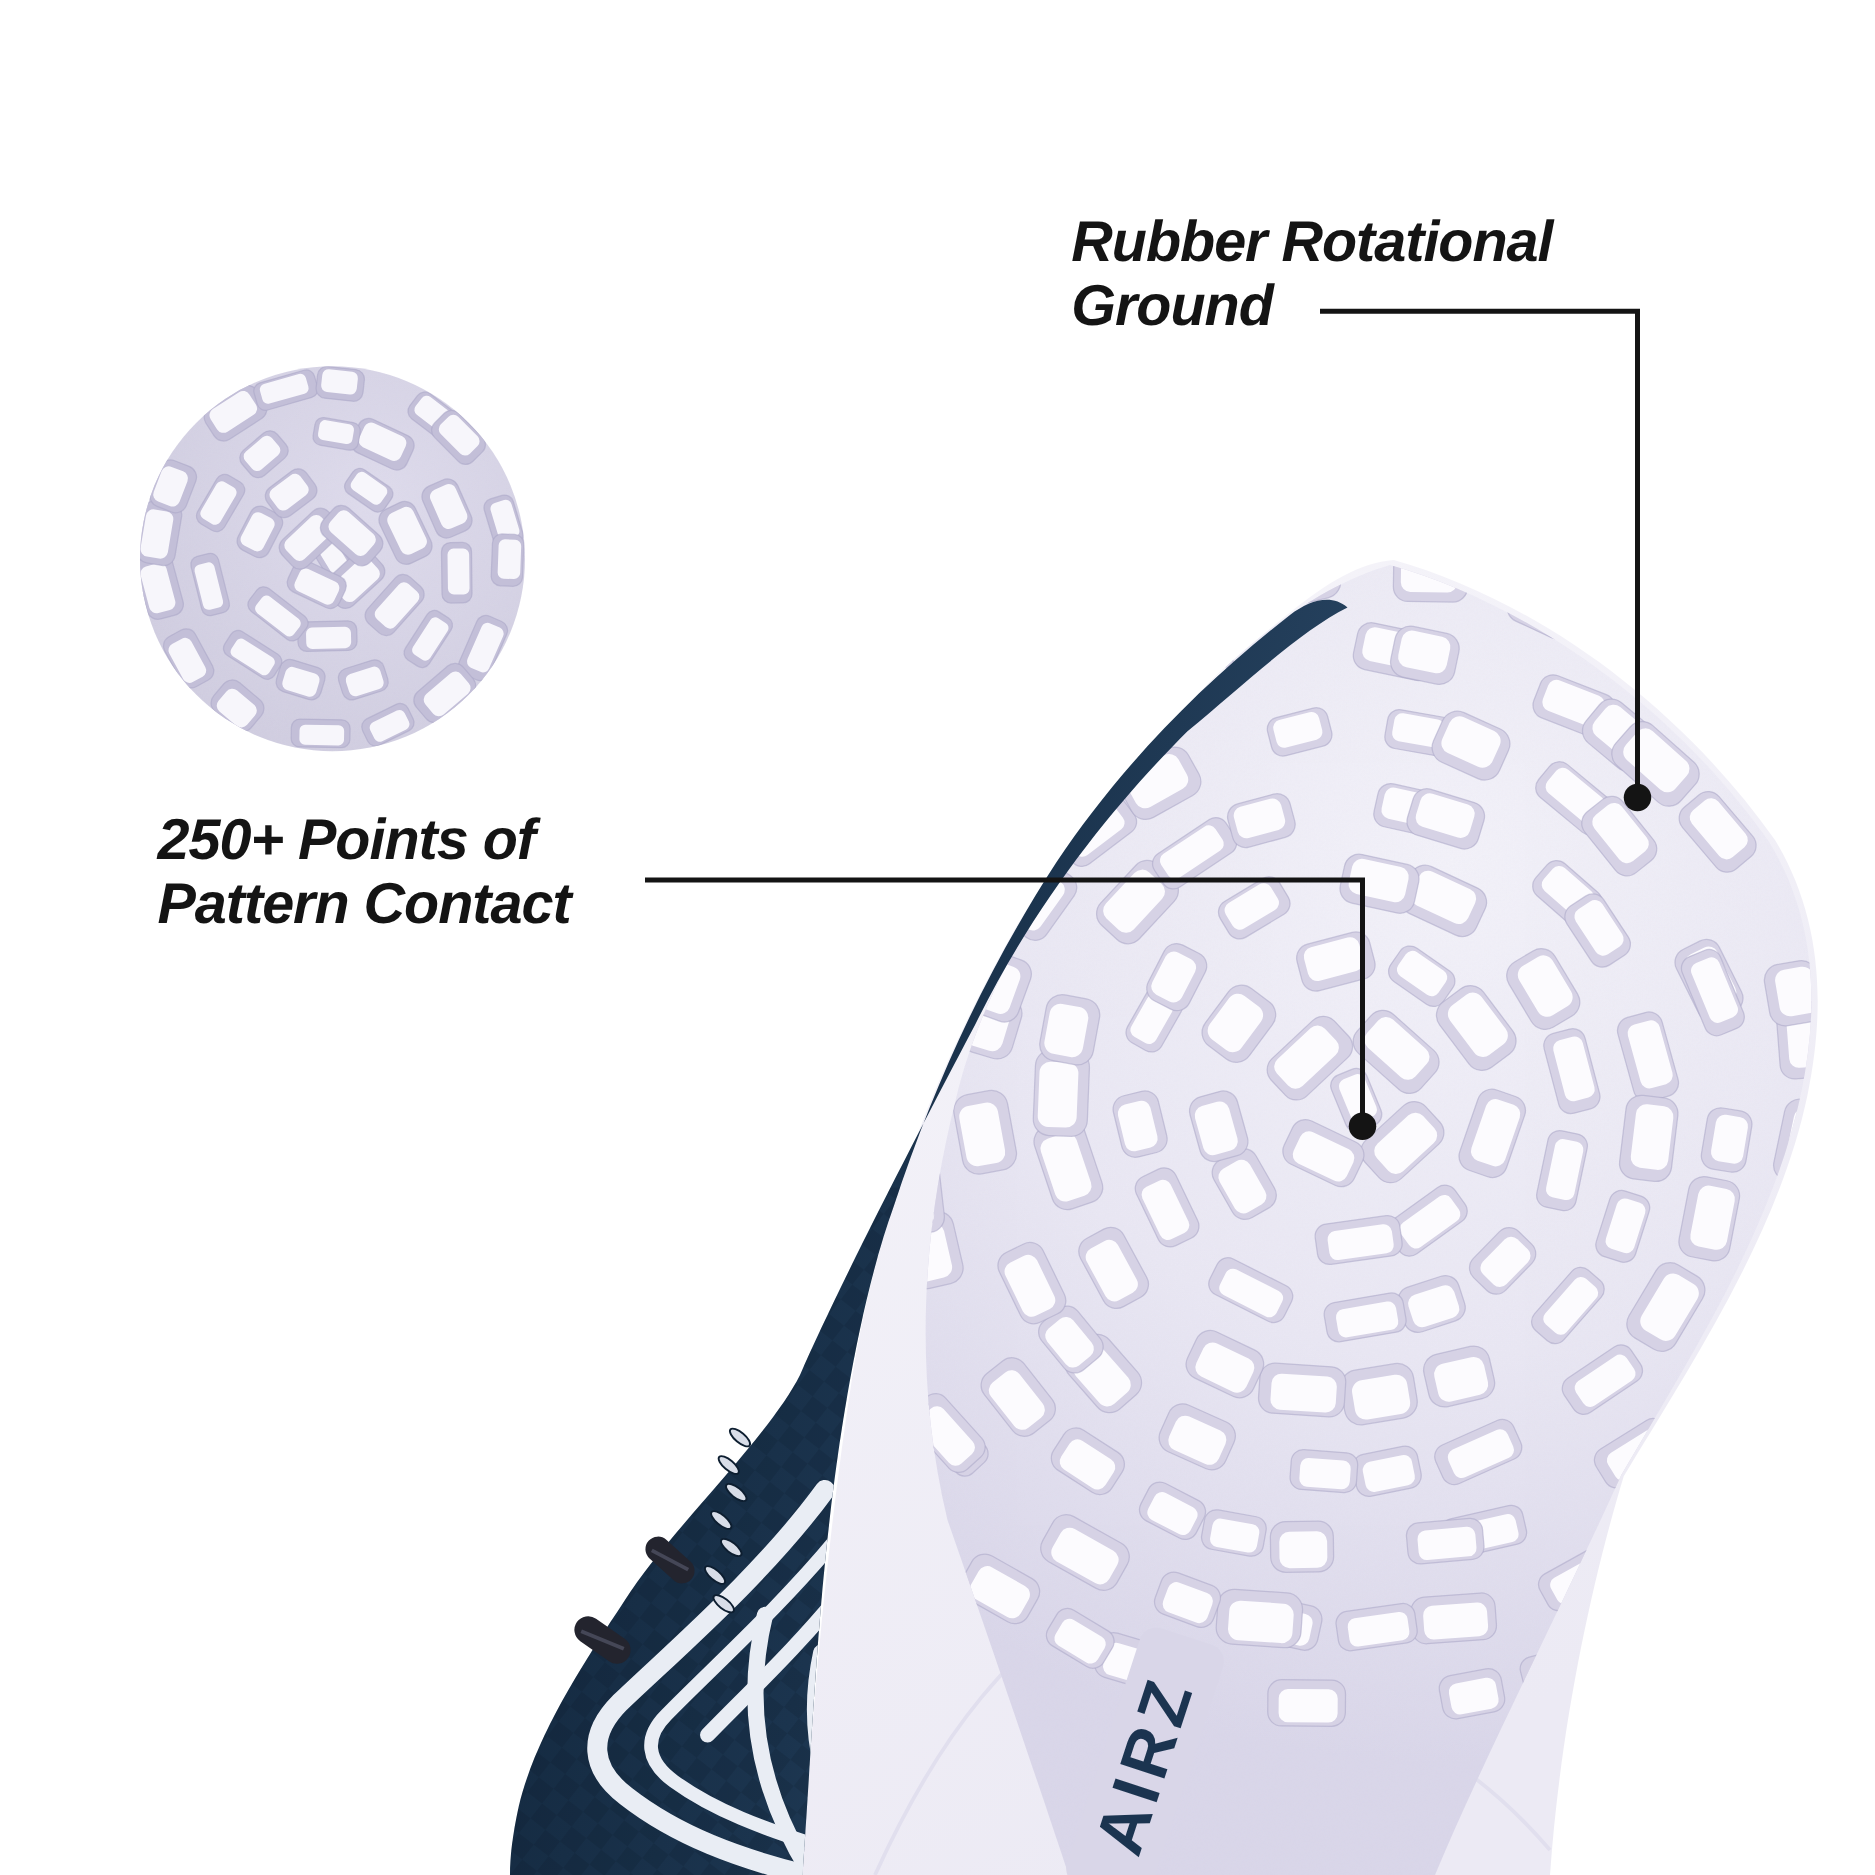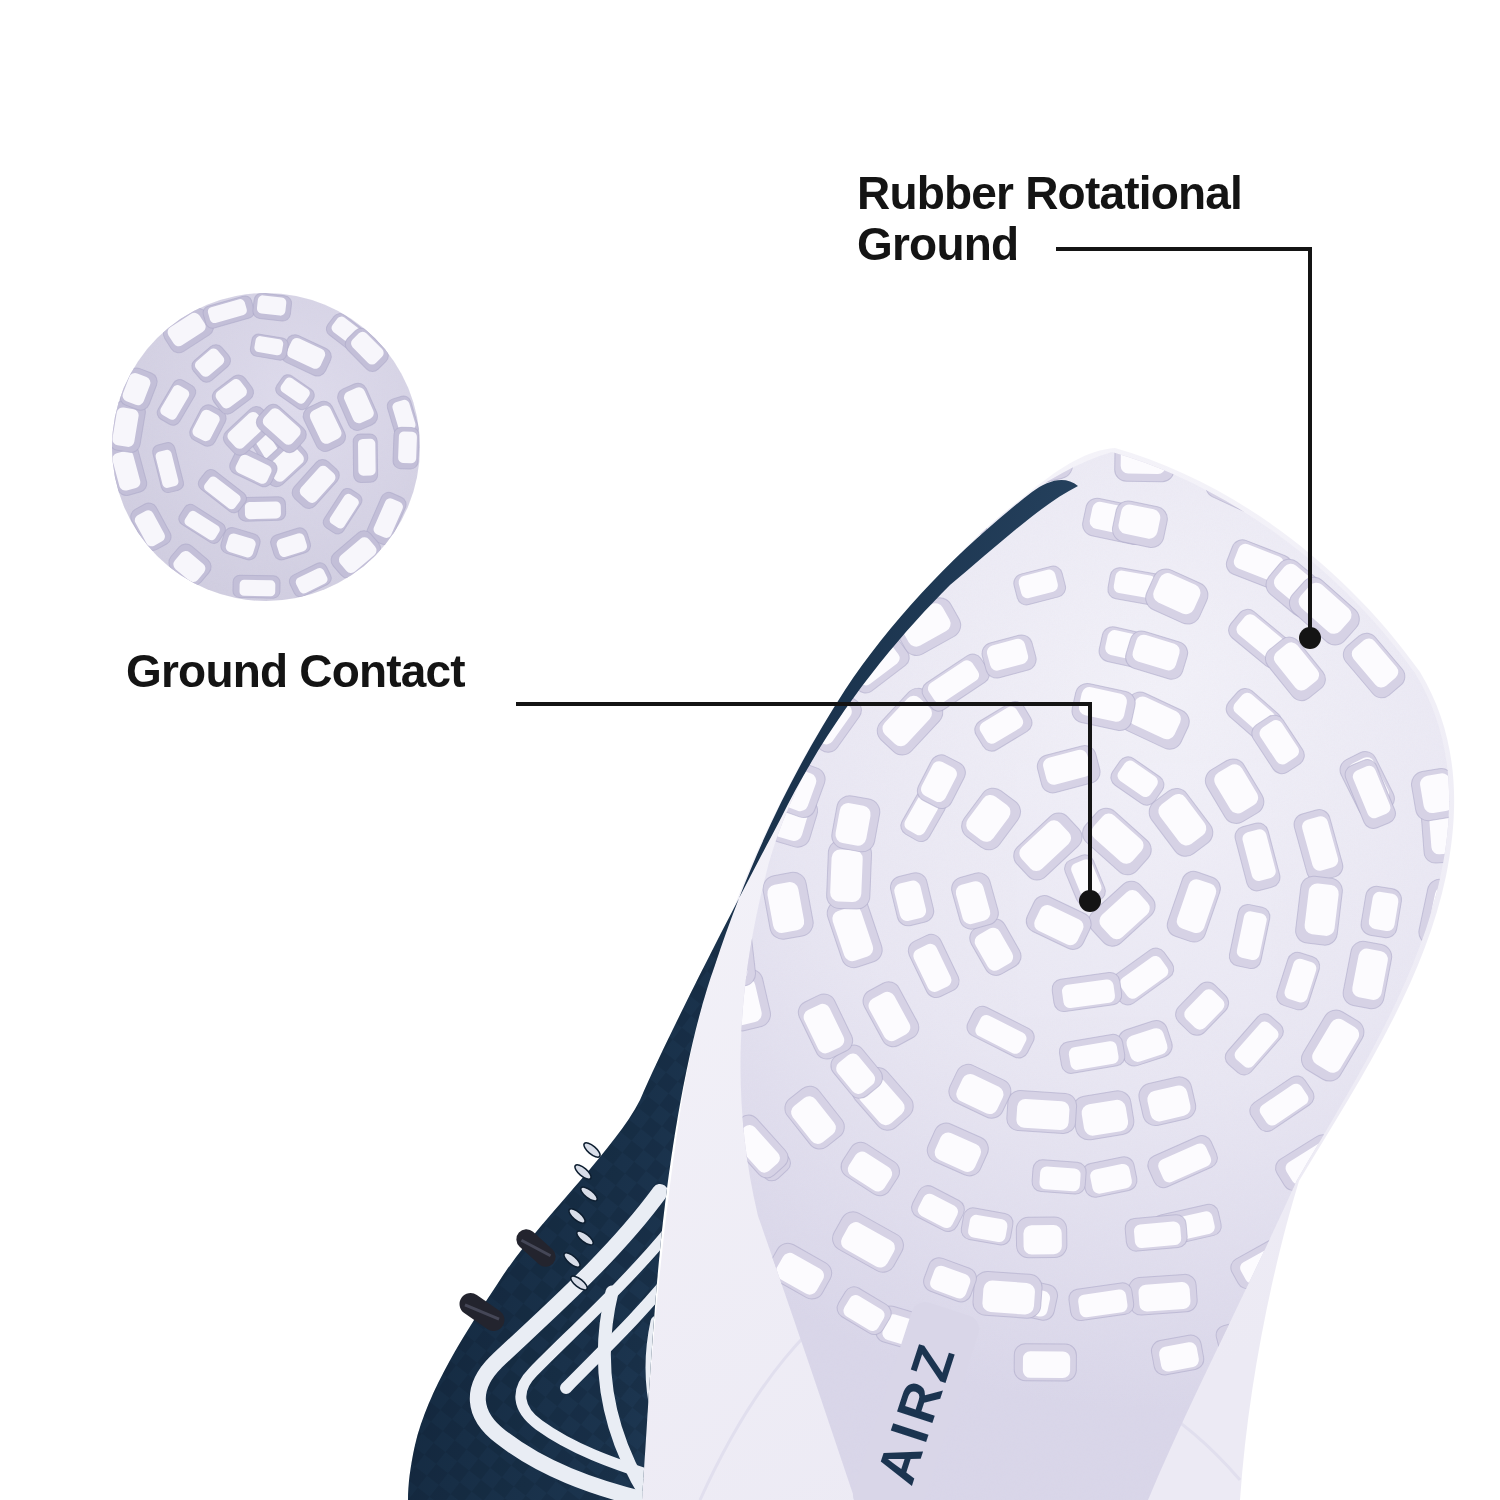--- a/index.html
+++ b/index.html
@@ -5,21 +5,21 @@
   html,body{margin:0;padding:0;background:#ffffff;}
   .stage{
     position:relative;width:1500px;height:1500px;overflow:hidden;
     background:#ffffff;font-family:"Liberation Sans","DejaVu Sans",sans-serif;
   }
   .hero-svg{position:absolute;left:0;top:0;width:1500px;height:1500px;display:block;}
   .callout-label{
     position:absolute;color:#141414;font-weight:700;font-size:46px;line-height:51px;
     letter-spacing:-0.8px;white-space:nowrap;
   }
-  .callout-label .ln{display:block;}
+  .callout-label .ln{display:block;font-style:italic;}
   #callout-rotational{left:857px;top:168px;}
   #callout-contact{left:126px;top:646px;}
 </style>
 </head>
 <body>
 
 <div class="stage">
 
   <svg class="hero-svg" viewBox="0 0 1500 1500">
     <defs>
@@ -998,15 +998,16 @@
     </g>
     <circle cx="1310" cy="638" r="11" fill="#141414"></circle>
     <circle cx="1090" cy="901" r="11" fill="#141414"></circle>
   </svg>
 
   <div class="callout-label" id="callout-rotational">
     <span class="ln">Rubber Rotational</span>
     <span class="ln">Ground</span>
   </div>
   <div class="callout-label" id="callout-contact">
-    <span class="ln">Ground Contact</span>
+    <span class="ln">250+ Points of</span>
+    <span class="ln">Pattern Contact</span>
   </div>
 </div>
 
 </body></html>

